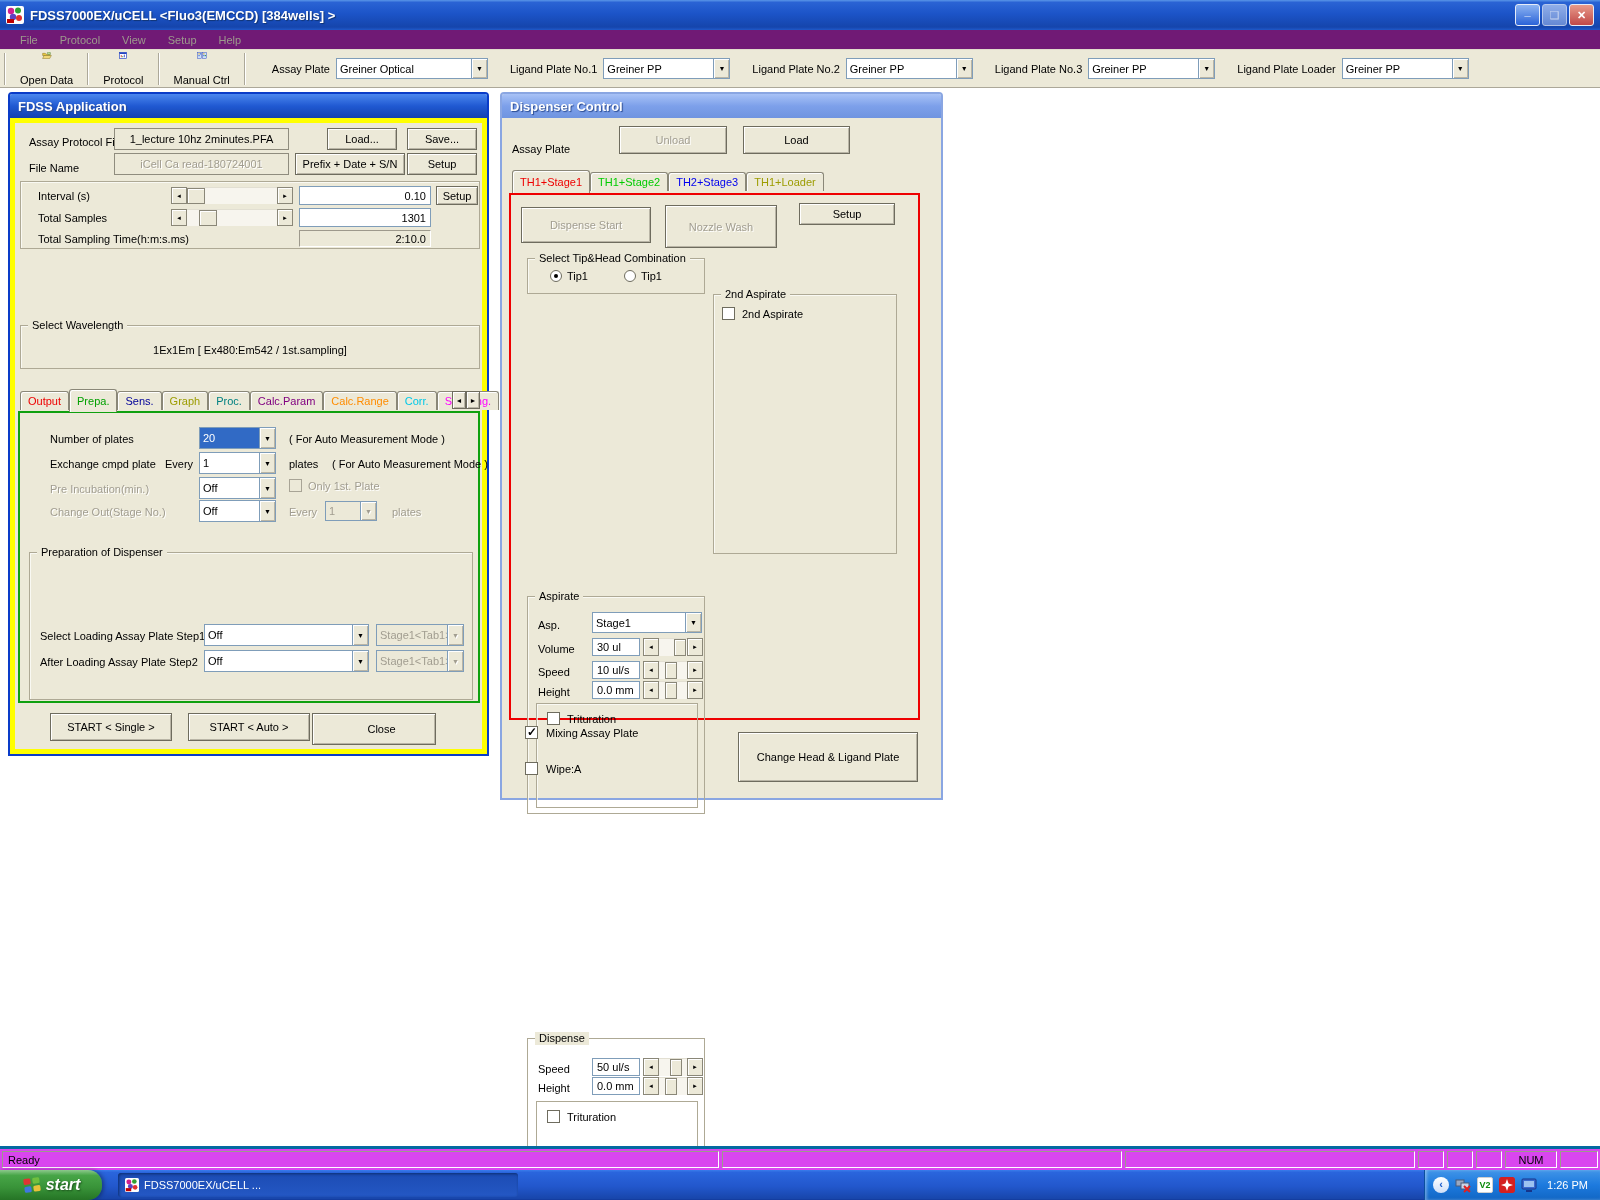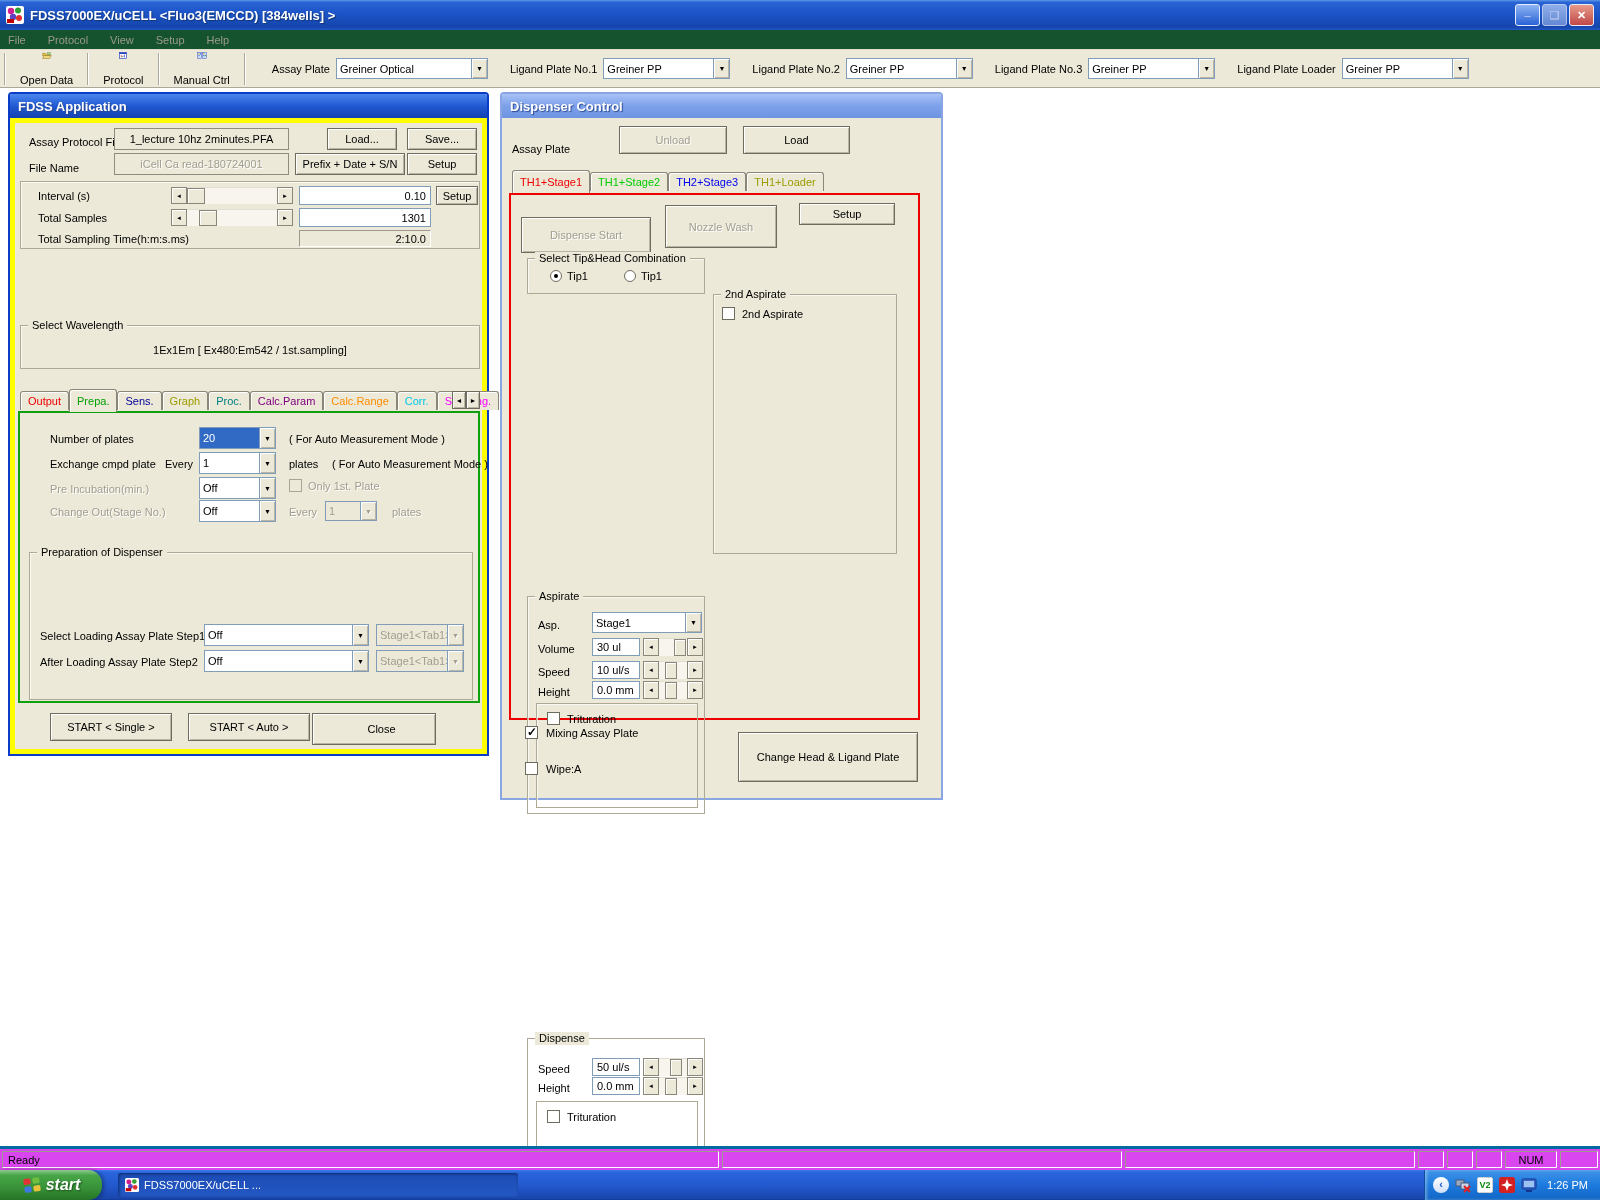--- a/index.html
+++ b/index.html
@@ -11,21 +11,21 @@
   .titlebar{left:0;top:0;width:1600px;height:30px;background:linear-gradient(180deg,#5a96e8 0%,#2a63d4 8%,#1c54c8 45%,#1545ac 90%,#2058c8 100%);display:flex;align-items:center;padding:0 6px;color:#fff;}
   .titlebar .ttl{font-weight:bold;font-size:13px;text-shadow:1px 1px 1px #113472;margin-left:6px;flex:1;white-space:nowrap;}
   .tbb{width:25px;height:22px;border-radius:3px;margin-left:2px;display:flex;align-items:center;justify-content:center;color:#fff;font-weight:bold;font-size:11px;border:1px solid #e6ecf8;}
   .tb-min{background:linear-gradient(180deg,#8db4f2,#2b63d8);}
   .tb-max{background:linear-gradient(180deg,#b4c8f0,#7f9fe0);opacity:.75;}
   .tb-close{background:linear-gradient(180deg,#e89a8a,#c04848);}
   .g-min::before{content:"_";position:relative;top:-4px;}
   .g-max::before{content:"❑";font-weight:normal;}
   .g-x::before{content:"✕";}
 
-  .menubar{left:0;top:30px;width:1600px;height:20px;background:#14532d;display:flex;align-items:center;padding-left:8px;border-bottom:1px solid #e0ddcc;}
+  .menubar{left:0;top:30px;width:1600px;height:20px;background:#701a75;display:flex;align-items:center;padding-left:20px;border-bottom:1px solid #e0ddcc;}
   .menubar .mi{margin-right:22px;color:#9d9a8d;}
 
   .toolbar{left:0;top:50px;width:1600px;height:38px;background:#ece9d8;border-bottom:1px solid #aca899;display:flex;align-items:center;}
   .tbtn{height:34px;display:flex;flex-direction:column;align-items:center;justify-content:center;padding:0 8px;margin:0 2px;}
   .tbtn .cap{margin-top:15px;}
   .tsep{width:2px;height:32px;border-left:1px solid #aca899;border-right:1px solid #fff;margin:0 4px;}
   .tsel{display:flex;align-items:center;margin-left:22px;}
   .tsel .lbl2{margin-right:6px;white-space:nowrap;}
 
   
@@ -389,21 +389,21 @@
       </div>
 
     <div class="tabstrip" style="left:10px;top:52px;height:23px;">
       <span class="tab active" style="color: rgb(238, 0, 0);">TH1+Stage1</span>
       <span class="tab" style="color: rgb(0, 204, 0);">TH1+Stage2</span>
       <span class="tab" style="color: rgb(0, 0, 238);">TH2+Stage3</span>
       <span class="tab" style="color: rgb(156, 156, 0);">TH1+Loader</span>
     </div>
 
     <div class="redpanel" style="left:7px;top:75px;width:411px;height:527px;background:#ece9d8;">
-      <div class="abs btn" style="left:10px;top:22px;width:130px;height:36px;align-items:center;">
+      <div class="abs btn" style="left:10px;top:12px;width:130px;height:36px;align-items:center;">
           <span class="dis">Dispense Start</span>
         </div>
       <div class="abs btn" style="left:154px;top:10px;width:112px;height:43px;">
           <span class="dis">Nozzle Wash</span>
         </div>
       <div class="abs btn" style="left:288px;top:8px;width:96px;height:22px;">
           <span>Setup</span>
         </div>
 
       <div class="abs grp" style="left:16px;top:63px;width:178px;height:36px;">

